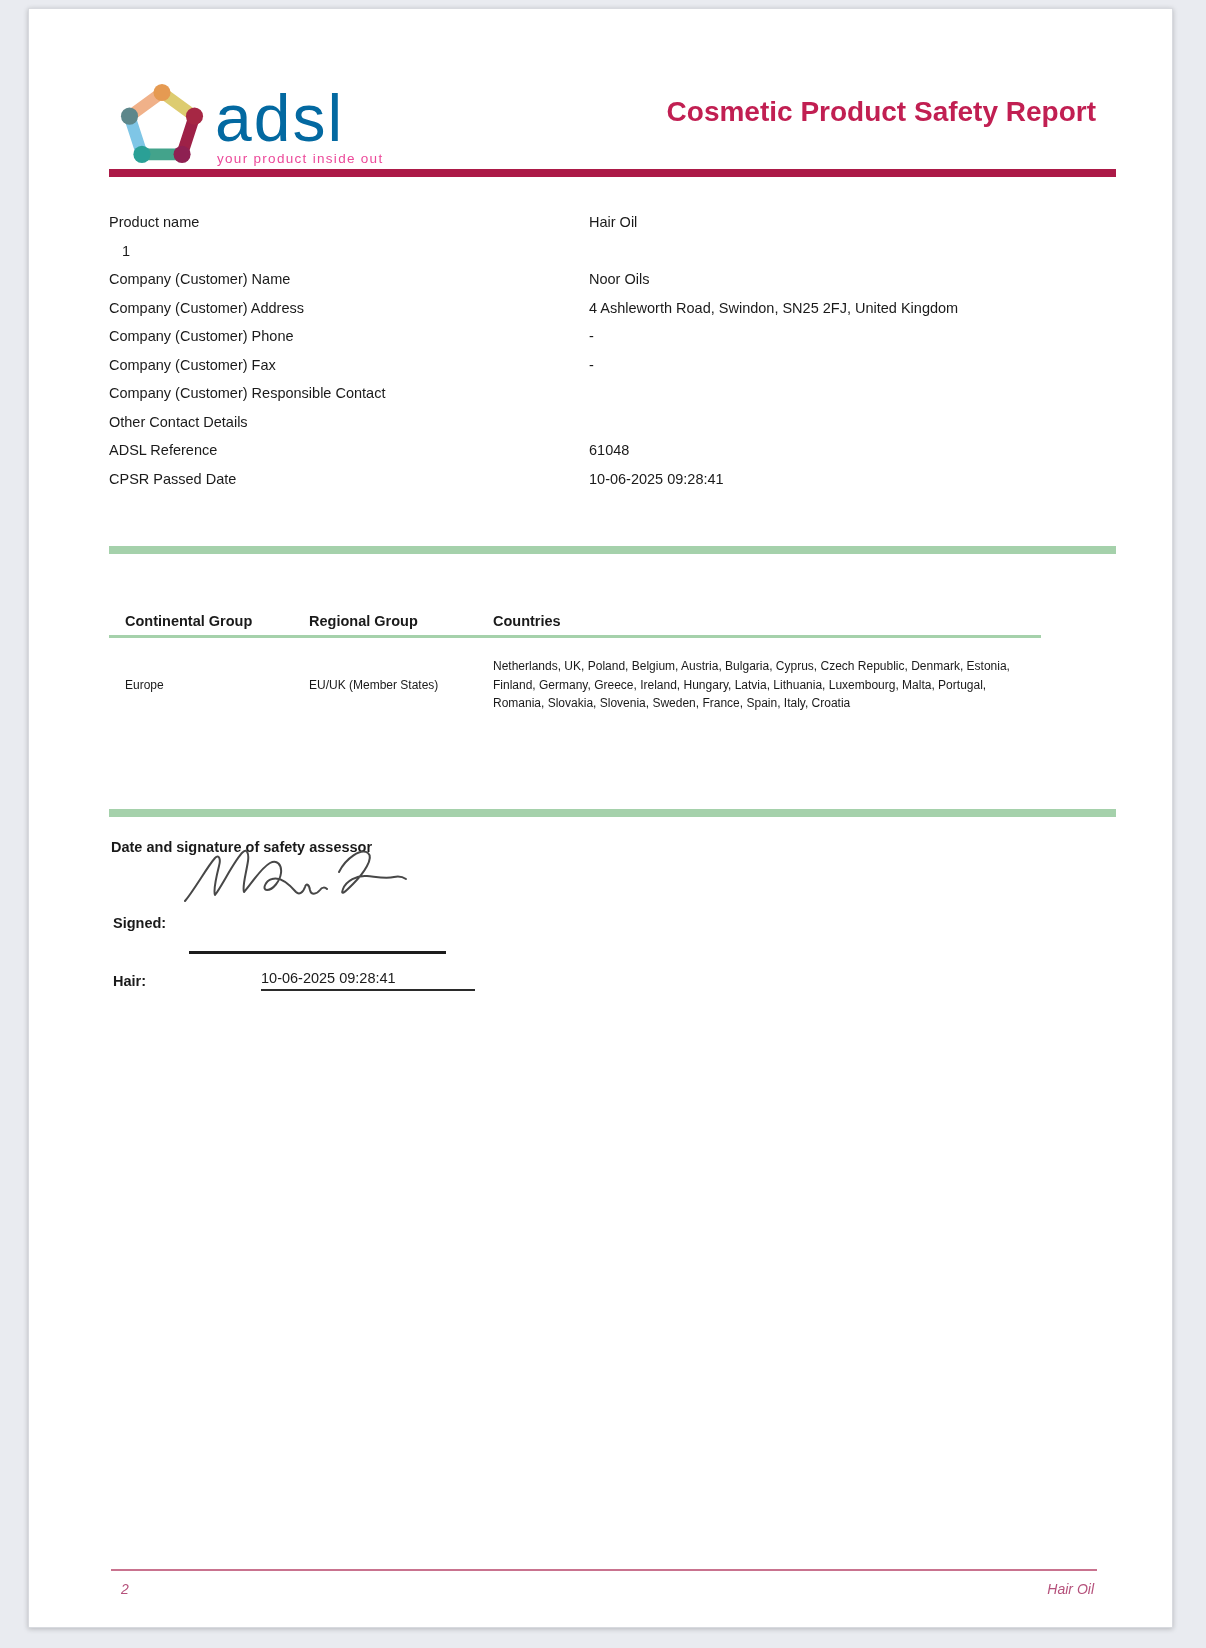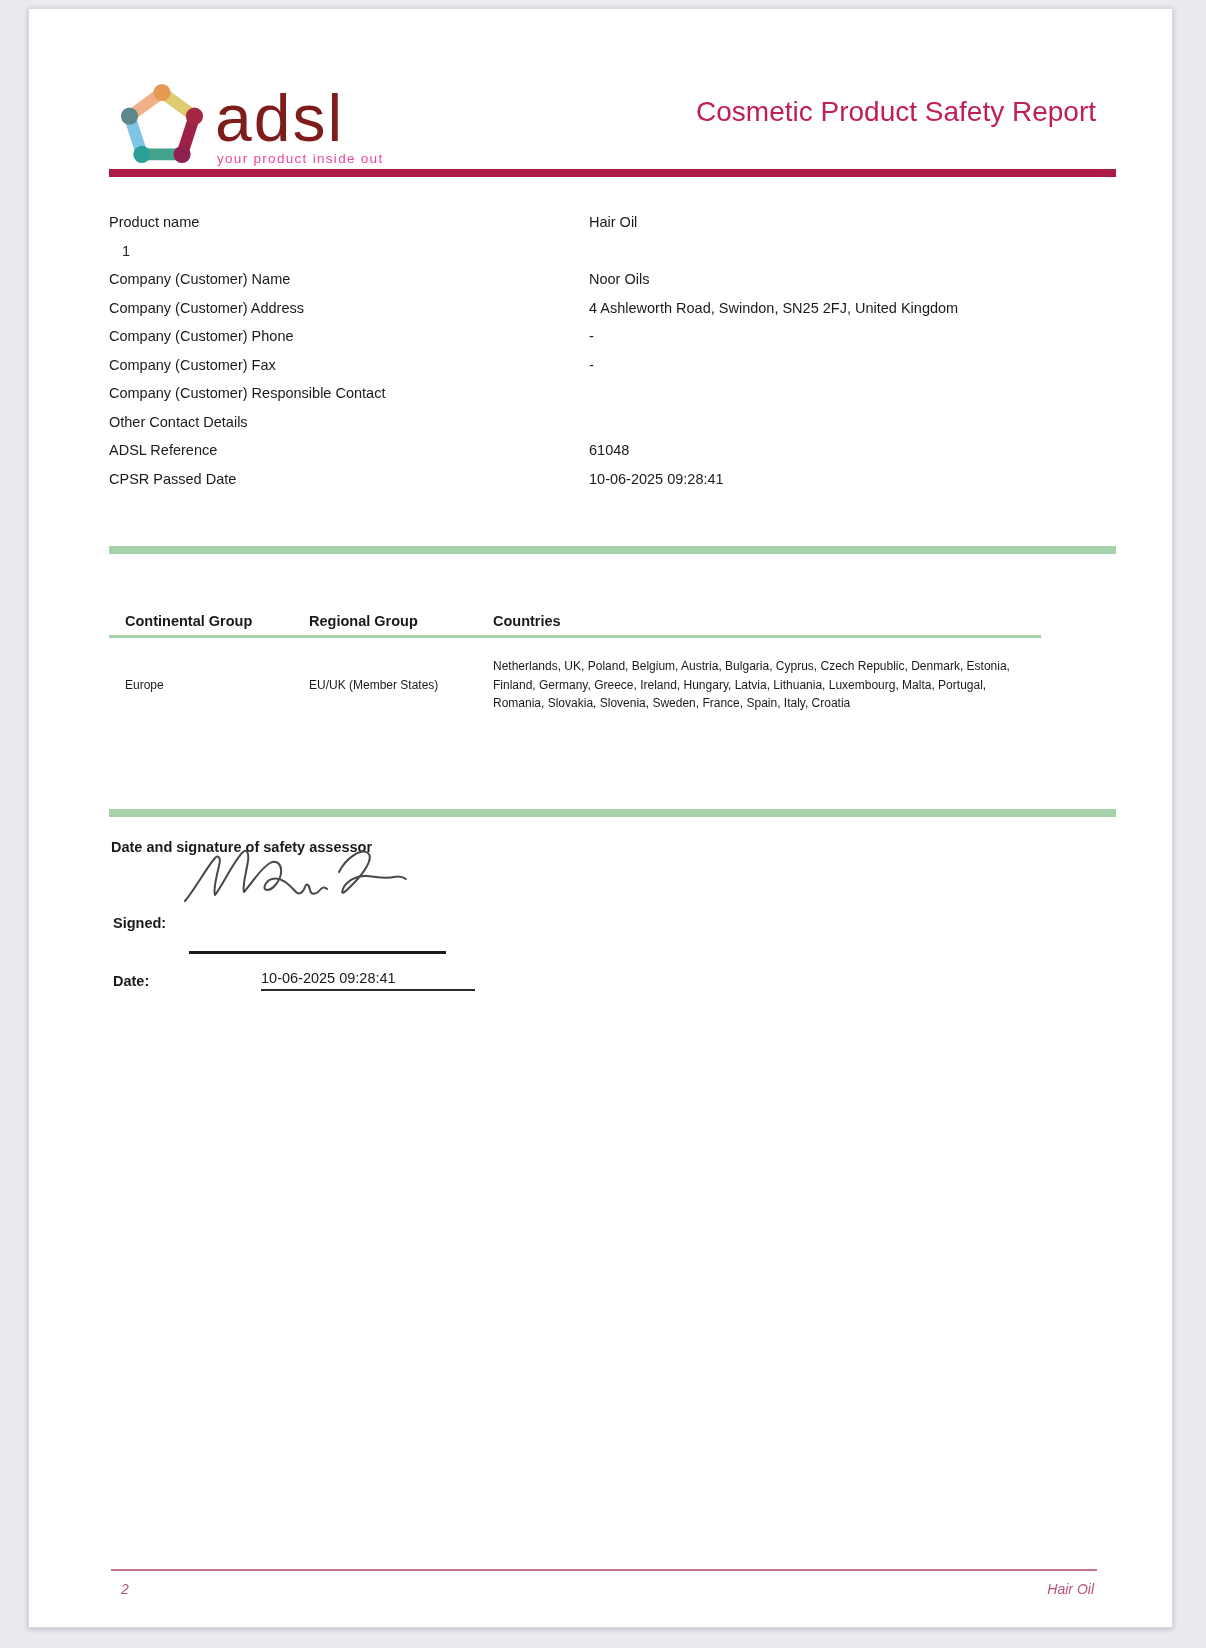--- a/index.html
+++ b/index.html
@@ -15,29 +15,29 @@
     width:1145px; height:1620px;
     background:#ffffff;
     border:1px solid #d8dadf;
     box-shadow:0 1px 5px rgba(0,0,0,.22);
   }
   
   .logo-svg { position:absolute; left:87px; top:70px; width:92px; height:90px; }
   .brand-text {
     position:absolute; left:186px; top:76px;
     font-size:66px; line-height:1; letter-spacing:2px;
-    color:#7f1d1d; font-weight:400;
+    color:#0369a1; font-weight:400;
   }
   .brand-tagline {
     position:absolute; left:188px; top:142px;
     font-size:13.5px; letter-spacing:1.3px; color:#ec4899;
   }
   .report-title {
     position:absolute; right:76px; top:87px;
-    font-size:28px; font-weight:normal; color:#c11f52;
+    font-size:28px; font-weight:bold; color:#c11f52;
   }
   .bar-crimson {
     position:absolute; left:80px; top:160px;
     width:1007px; height:8px; background:#ac1a47;
   }
   
   .details { position:absolute; left:80px; top:199px; width:1007px; }
   .detail-row { display:flex; height:28.5px; line-height:28.5px; font-size:14.5px; }
   .detail-label { width:467px; text-align:left; font-weight:normal; flex:none; }
   .detail-value { margin-left:13px; }
@@ -158,20 +158,20 @@
   <svg class="signature-svg" viewBox="0 0 240 80" aria-hidden="true">
     <g fill="none" stroke="#474747" stroke-width="2" stroke-linecap="round" stroke-linejoin="round">
       <path d="M4,64 C14,52 26,30 34,21 C38,17 40,22 38,29 C35,41 32,53 34,58 C41,49 54,22 62,15 C66,11 68,17 67,24 C65,37 61,50 63,55 C70,47 80,31 89,26 C96,22 101,28 100,36 C99,44 92,53 86,53 C81,53 84,44 91,42 C100,39 109,48 115,55 C118,58 122,56 124,50 C125,46 128,47 129,53 C130,58 135,58 139,53 C141,50 144,50 146,52"></path>
       <path d="M158,35 C165,21 180,11 187,16 C193,21 183,36 172,47 C165,54 159,60 162,52 C165,44 176,38 186,39 C196,40 205,42 213,40 C218,39 222,40 225,42"></path>
     </g>
   </svg>
 
   <div class="signed-label">Signed:</div>
   <div class="sig-line"></div>
 
-  <div class="date-label">Date:</div>
+  <div class="date-label">Hair:</div>
   <div class="date-value">10-06-2025 09:28:41</div>
 
   <div class="footer-line"></div>
   <div class="footer-page">2</div>
   <div class="footer-product">Hair Oil</div>
 
 </div>
 
 </body></html>

